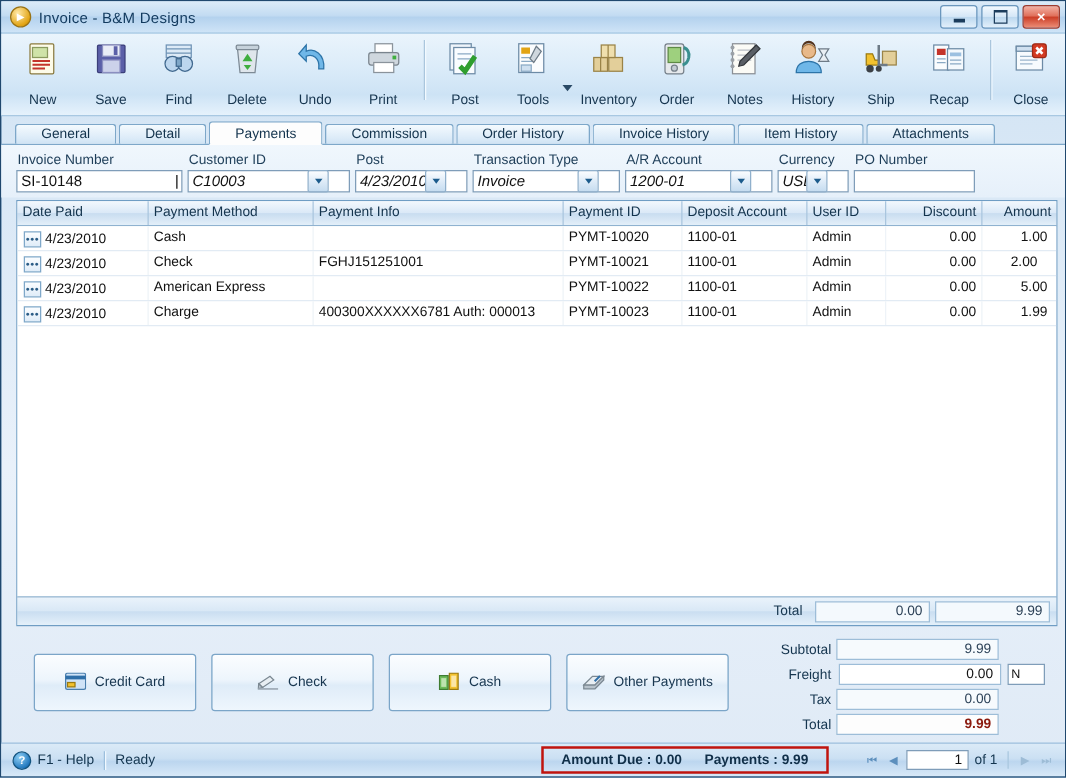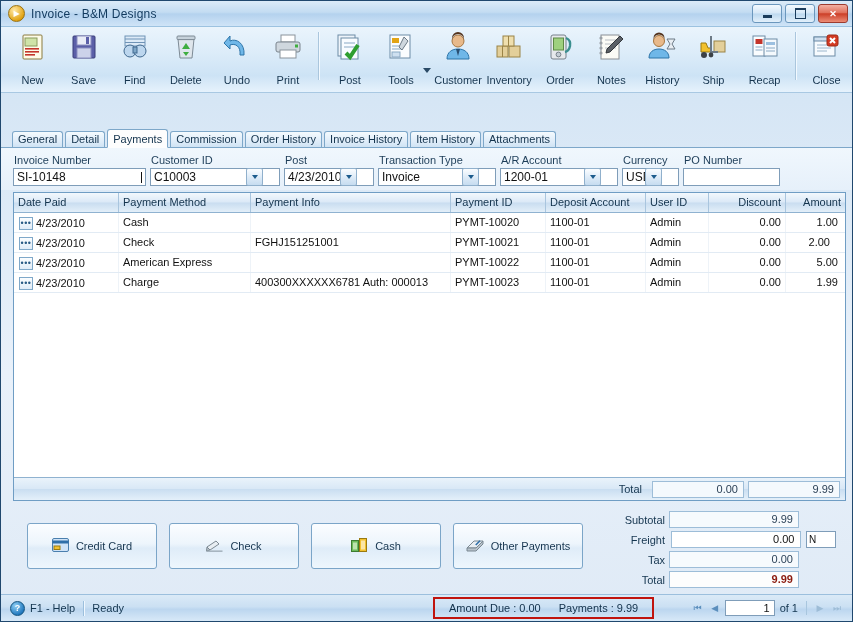--- a/index.html
+++ b/index.html
@@ -63,42 +63,42 @@
   .dropcaret{
     width:0;height:0;border-left:4px solid transparent;border-right:4px solid transparent;
     border-top:5px solid #2a4a66;align-self:center;margin:18px 2px 0 -4px;
   }
   
   .tabstrip{
     flex:0 0 18px;display:flex;align-items:flex-end;padding:0 0 0 11px;
     border-bottom:1px solid #7da7c9;margin-top:4px;position:relative;z-index:2;
   }
   .tab{
-    height:16px;line-height:15px;padding:0 5px;margin-right:2px;font-size:11px;
+    height:16px;line-height:15px;padding:0 20px;margin-right:2px;font-size:11px;
     color:#13334d;background:linear-gradient(to bottom,#f4fafe,#dcebf8 70%,#cfe3f4);
     border:1px solid #7da7c9;border-bottom:none;border-radius:3px 3px 0 0;
-    box-sizing:border-box;white-space:nowrap;margin-top:32px;
+    box-sizing:border-box;white-space:nowrap;
   }
   .tab.active{
     height:19px;line-height:18px;background:#fdfdfd;font-weight:normal;
     border-bottom:1px solid #fdfdfd;margin-bottom:-1px;position:relative;z-index:3;
   }
   
   .formpanel{
     flex:0 0 auto;padding:6px 8px 4px 12px;
     background:linear-gradient(to bottom,#f0f7fd,#e6f0fa);
   }
   .fieldrow{display:flex;align-items:flex-end;gap:4px;}
   .field{display:flex;flex-direction:column;}
   .field .flabel{font-size:11px;color:#1d3d58;margin-bottom:2px;padding-left:1px;}
   .ctl{
     height:18px;box-sizing:border-box;background:#fff;border:1px solid #7f9db9;
     display:flex;align-items:center;font-size:12px;color:#111;padding:0 3px;
   }
-  .ctl.combo{padding-right:16px;}
+  .ctl.combo{padding-right:16px;font-style:italic;}
   .ctl .cval{flex:1;overflow:hidden;white-space:nowrap;}
   .ctl .caretbox{
     width:15px;height:16px;margin:0;flex:0 0 15px;display:flex;align-items:center;justify-content:center;
     background:linear-gradient(to bottom,#fbfdff,#dceaf7 55%,#c6dcf0);
     border:1px solid #90b0cc;border-radius:2px;
   }
   .caret{width:0;height:0;border-left:3px solid transparent;border-right:3px solid transparent;border-top:4px solid #1c5b8c;}
   .cursorbar{display:inline-block;width:1px;height:11px;background:#111;margin-left:1px;vertical-align:-2px;}
   
   .gridwrap{
@@ -171,21 +171,21 @@
     background:radial-gradient(circle at 35% 30%,#8fd0f5,#1d74bb 75%);
     border:1px solid #13547f;color:#fff;font-size:9px;font-weight:bold;
     display:flex;align-items:center;justify-content:center;line-height:1;
   }
   .sb-text{font-size:11px;color:#13354f;}
   .sb-sep{width:1px;height:15px;background:#9cbfdd;margin:0 8px;box-shadow:1px 0 0 #f0f8ff;}
   .sb-center{
     position:absolute;left:432px;top:2px;height:22px;display:flex;align-items:center;
     gap:18px;border:2px solid #c0140e;padding:0 14px;box-sizing:border-box;
   }
-  .sb-center .sb-text{font-weight:normal;color:#102f49;}
+  .sb-center .sb-text{font-weight:bold;color:#102f49;}
   .navbar{margin-left:auto;display:flex;align-items:center;gap:3px;padding-right:4px;}
   .navbtn{width:14px;height:14px;display:flex;align-items:center;justify-content:center;color:#5c8fbd;font-size:9px;}
   .navbtn.dim{color:#9dbcd6;}
   .navbox{
     width:50px;height:16px;box-sizing:border-box;border:1px solid #7f9db9;background:#fff;
     font-size:11px;text-align:right;line-height:14px;padding-right:4px;color:#111;
   }
   .navof{font-size:11px;color:#13354f;margin:0 2px;}
   .navpipe{width:1px;height:14px;background:#a8c6de;margin:0 3px;}
 </style>
@@ -300,31 +300,20 @@
             <rect x="6" y="6" width="7" height="5" fill="#e2a415"></rect>
             <line x1="6" y1="14" x2="16" y2="14" stroke="#8aa9c4"></line>
             <line x1="6" y1="17" x2="16" y2="17" stroke="#8aa9c4"></line>
             <rect x="6" y="20" width="8" height="5" fill="#cfe0f0" stroke="#8aa9c4"></rect>
             <path d="M18 5 l4 4 -6 9 -3 -3 z" fill="#cfd7de" stroke="#6d7a86"></path>
           </svg>
       </div>
       <div class="lbl">Tools</div>
     </div>
     <div class="dropcaret"></div>
-    <div class="tbtn">
-      <div class="ic">
-        <svg width="30" height="30" viewBox="0 0 30 30">
-            <circle cx="15" cy="9" r="6" fill="#e8b98a" stroke="#a8763f"></circle>
-            <path d="M9 8 a6 6 0 0 1 12 0 l0 -2 a6 6 0 0 0 -12 0 z" fill="#53331d"></path>
-            <path d="M4 27 c0 -7 5 -10 11 -10 s11 3 11 10 z" fill="#6fb7e8" stroke="#2d74a8"></path>
-            <path d="M13 17 l2 7 l2 -7 z" fill="#2a4f72"></path>
-          </svg>
-      </div>
-      <div class="lbl">Customer</div>
-    </div>
     <div class="tbtn">
       <div class="ic">
         <svg width="30" height="30" viewBox="0 0 30 30">
             <rect x="3" y="14" width="11" height="11" fill="#e3cf9a" stroke="#9a8347"></rect>
             <rect x="15" y="14" width="11" height="11" fill="#e3cf9a" stroke="#9a8347"></rect>
             <rect x="9" y="4" width="11" height="10" fill="#efdfae" stroke="#9a8347"></rect>
             <line x1="8.5" y1="14" x2="8.5" y2="25" stroke="#9a8347"></line>
             <line x1="14.5" y1="4" x2="14.5" y2="14" stroke="#9a8347"></line>
           </svg>
       </div>

